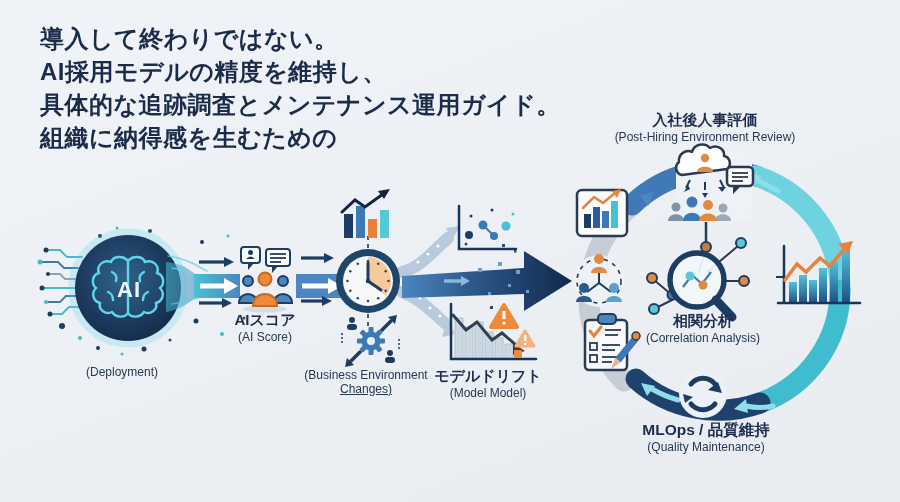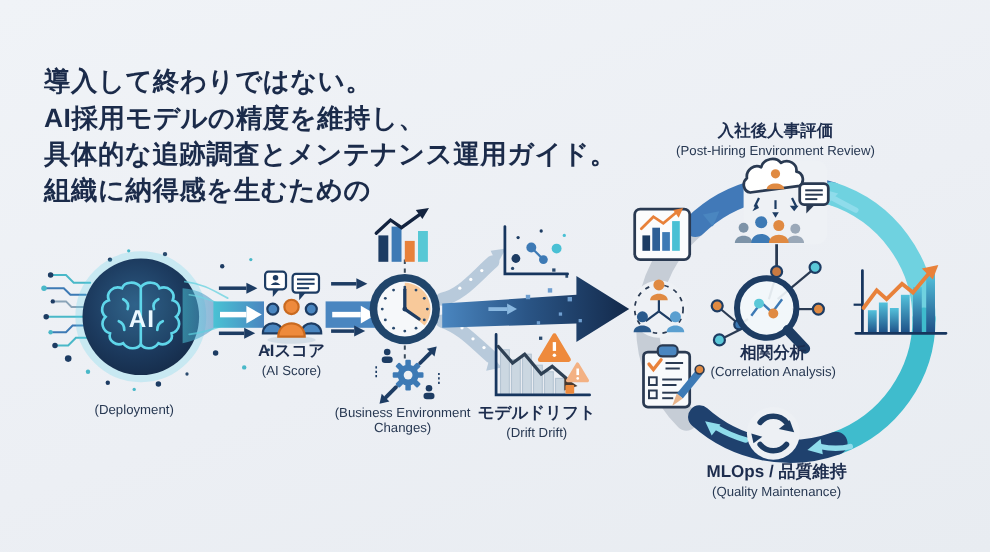--- a/index.html
+++ b/index.html
@@ -4,21 +4,21 @@
 <style>
   html,body{margin:0;padding:0;background:#dfe3e8;}
   .stage{
     position:relative;width:900px;height:502px;overflow:hidden;
     background:linear-gradient(160deg,#f0f3f7 0%,#eceff4 55%,#e8ecf1 100%);
     font-family:"Liberation Sans","DejaVu Sans",sans-serif;
   }
   .gfx{position:absolute;left:0;top:0;width:900px;height:502px;}
   .title{
     position:absolute;left:40px;top:22px;width:560px;
-    font-size:24px;font-weight:bold;color:#1b2b4a;line-height:33px;letter-spacing:.5px;margin-top:36px;
+    font-size:24px;font-weight:bold;color:#1b2b4a;line-height:33px;letter-spacing:.5px;
   }
   .lbl{position:absolute;text-align:center;color:#1d2d4e;}
   .lbl .main{font-weight:bold;font-size:15px;line-height:18px;}
   .lbl .main.big{font-size:15.5px;}
   .lbl .sub{font-size:12px;line-height:13.5px;color:#273852;font-weight:500;margin-top:2px;}
 </style>
 </head>
 <body>
 
 <div class="stage">
@@ -423,26 +423,26 @@
   <div class="sub">(Deployment)</div>
 </div>
 
 <div class="lbl" style="left:207px;top:311px;width:116px;">
   <div class="main">AIスコア</div>
   <div class="sub">(AI Score)</div>
 </div>
 
 <div class="lbl" style="left:290px;top:367px;width:152px;">
   <div class="sub">(Business Environment</div>
-  <div class="sub" style="margin-top:0;">Changes)</div>
+  <div class="sub" style="margin-top:0;text-decoration:underline;">Changes)</div>
 </div>
 
 <div class="lbl" style="left:425px;top:367px;width:126px;">
   <div class="main">モデルドリフト</div>
-  <div class="sub">(Drift Drift)</div>
+  <div class="sub">(Model Model)</div>
 </div>
 
 <div class="lbl" style="left:575px;top:111px;width:260px;">
   <div class="main">入社後人事評価</div>
   <div class="sub">(Post-Hiring Environment Review)</div>
 </div>
 
 <div class="lbl" style="left:596px;top:421px;width:220px;">
   <div class="main big">MLOps / 品質維持</div>
   <div class="sub">(Quality Maintenance)</div>

